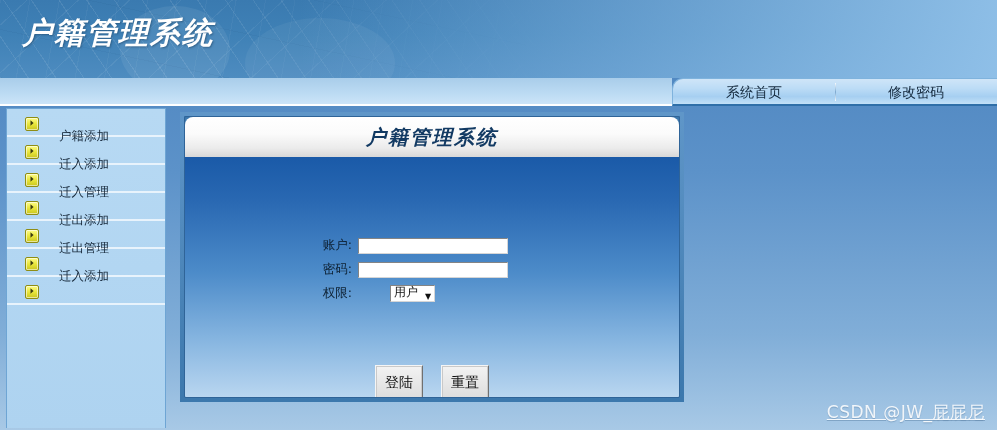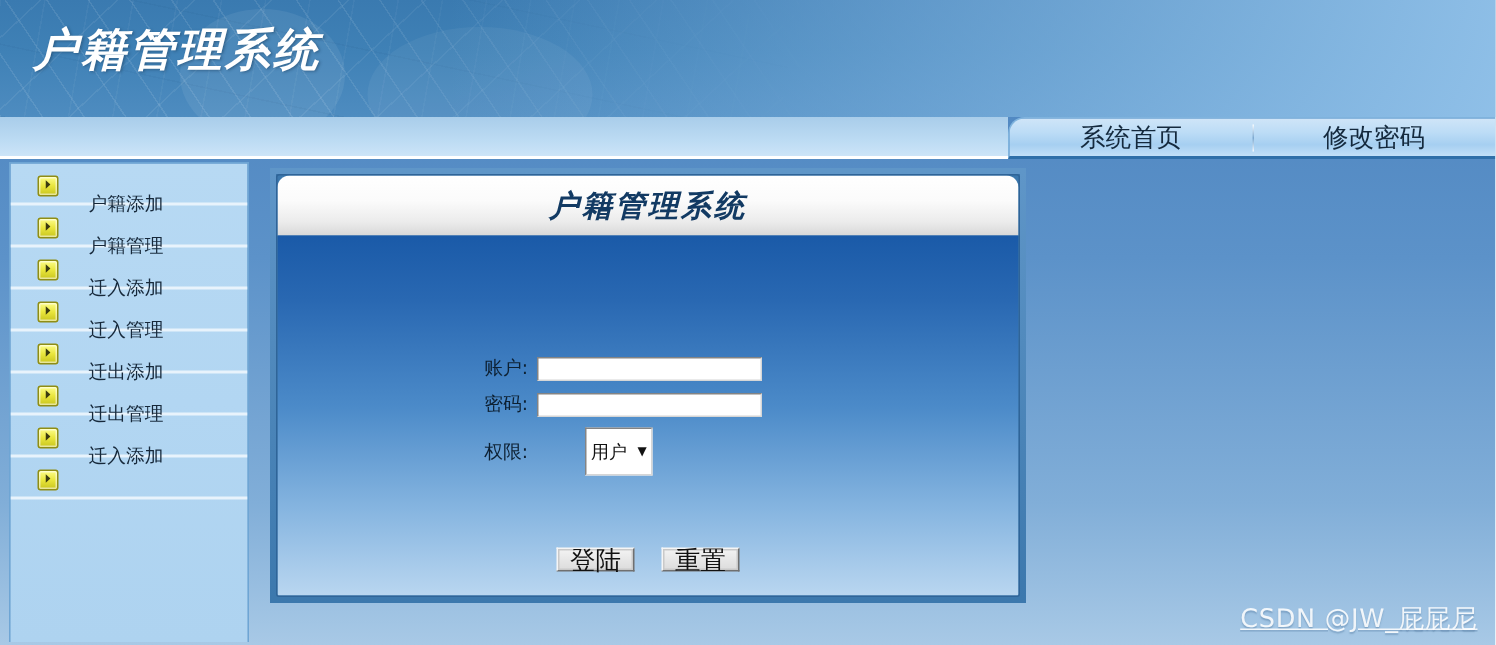--- a/index.html
+++ b/index.html
@@ -70,21 +70,21 @@
     border-left: 1px solid #7fb3dd;
     border-bottom: 2px solid #2f6fa8;
     border-top-left-radius: 11px;
     box-sizing: border-box;
     display: flex;
     align-items: center;
   }
   .tab {
     flex: 1 1 0;
     text-align: center;
-    font-size: 17px;
+    font-size: 14px;
     color: #14293d;
     line-height: 24px;
     position: relative;
     white-space: nowrap;
     cursor: pointer;
   }
   .tab + .tab::before {
     content: "";
     position: absolute;
     left: 0; top: 3px;
@@ -217,56 +217,56 @@
     border: 1px solid;
     border-color: #848484 #d6d6d6 #d6d6d6 #848484;
     box-sizing: border-box;
     padding: 0 2px;
     font-size: 11px;
     color: #111;
     line-height: 14px;
     outline: none;
   }
   .field-select {
-    height: 32px;
+    height: 17px;
     background: #ffffff;
     border: 1px solid;
     border-color: #848484 #d6d6d6 #d6d6d6 #848484;
     box-sizing: border-box;
     font-size: 12px;
     color: #111;
     display: inline-flex;
-    align-items: center;
+    align-items: flex-end;
     padding: 0 3px;
     cursor: pointer;
   }
   .field-select .sel-arrow {
     margin-left: 7px;
     font-size: 8px;
     color: #111;
     line-height: 1;
   }
 
   .btn-row {
     position: absolute;
     left: 0; top: 208px;
     width: 100%;
     display: flex;
     justify-content: center;
     gap: 18px;
   }
   .btn {
     min-width: 48px;
-    height: 16px;
+    height: 36px;
     background: linear-gradient(to bottom, #f3f3f3 0%, #e6e6e6 55%, #dcdcdc 100%);
     border: 1px solid;
     border-color: #f5f5f5 #707070 #707070 #f5f5f5;
     box-shadow: inset 0 0 0 1px #c9c9c9;
     box-sizing: border-box;
-    font-size: 17px;
+    font-size: 14px;
     color: #111;
     display: flex;
     align-items: center;
     justify-content: center;
     padding: 0 8px;
     cursor: pointer;
   }
 
   
   .watermark {
@@ -303,28 +303,20 @@
 
     <div class="side-item">
       <span class="side-icon">
         <svg width="8" height="8" viewBox="0 0 8 8">
             <path d="M2.5 1.2 L5.6 4 L2.5 6.8 Z" fill="#3a3a10"></path>
           </svg>
       </span>
       <span class="side-label">户籍添加</span>
     </div>
 
-    <div class="side-item">
-      <span class="side-icon">
-        <svg width="8" height="8" viewBox="0 0 8 8">
-            <path d="M2.5 1.2 L5.6 4 L2.5 6.8 Z" fill="#3a3a10"></path>
-          </svg>
-      </span>
-      <span class="side-label">户籍管理</span>
-    </div>
 
     <div class="side-item">
       <span class="side-icon">
         <svg width="8" height="8" viewBox="0 0 8 8">
             <path d="M2.5 1.2 L5.6 4 L2.5 6.8 Z" fill="#3a3a10"></path>
           </svg>
       </span>
       <span class="side-label">迁入添加</span>
     </div>
 

